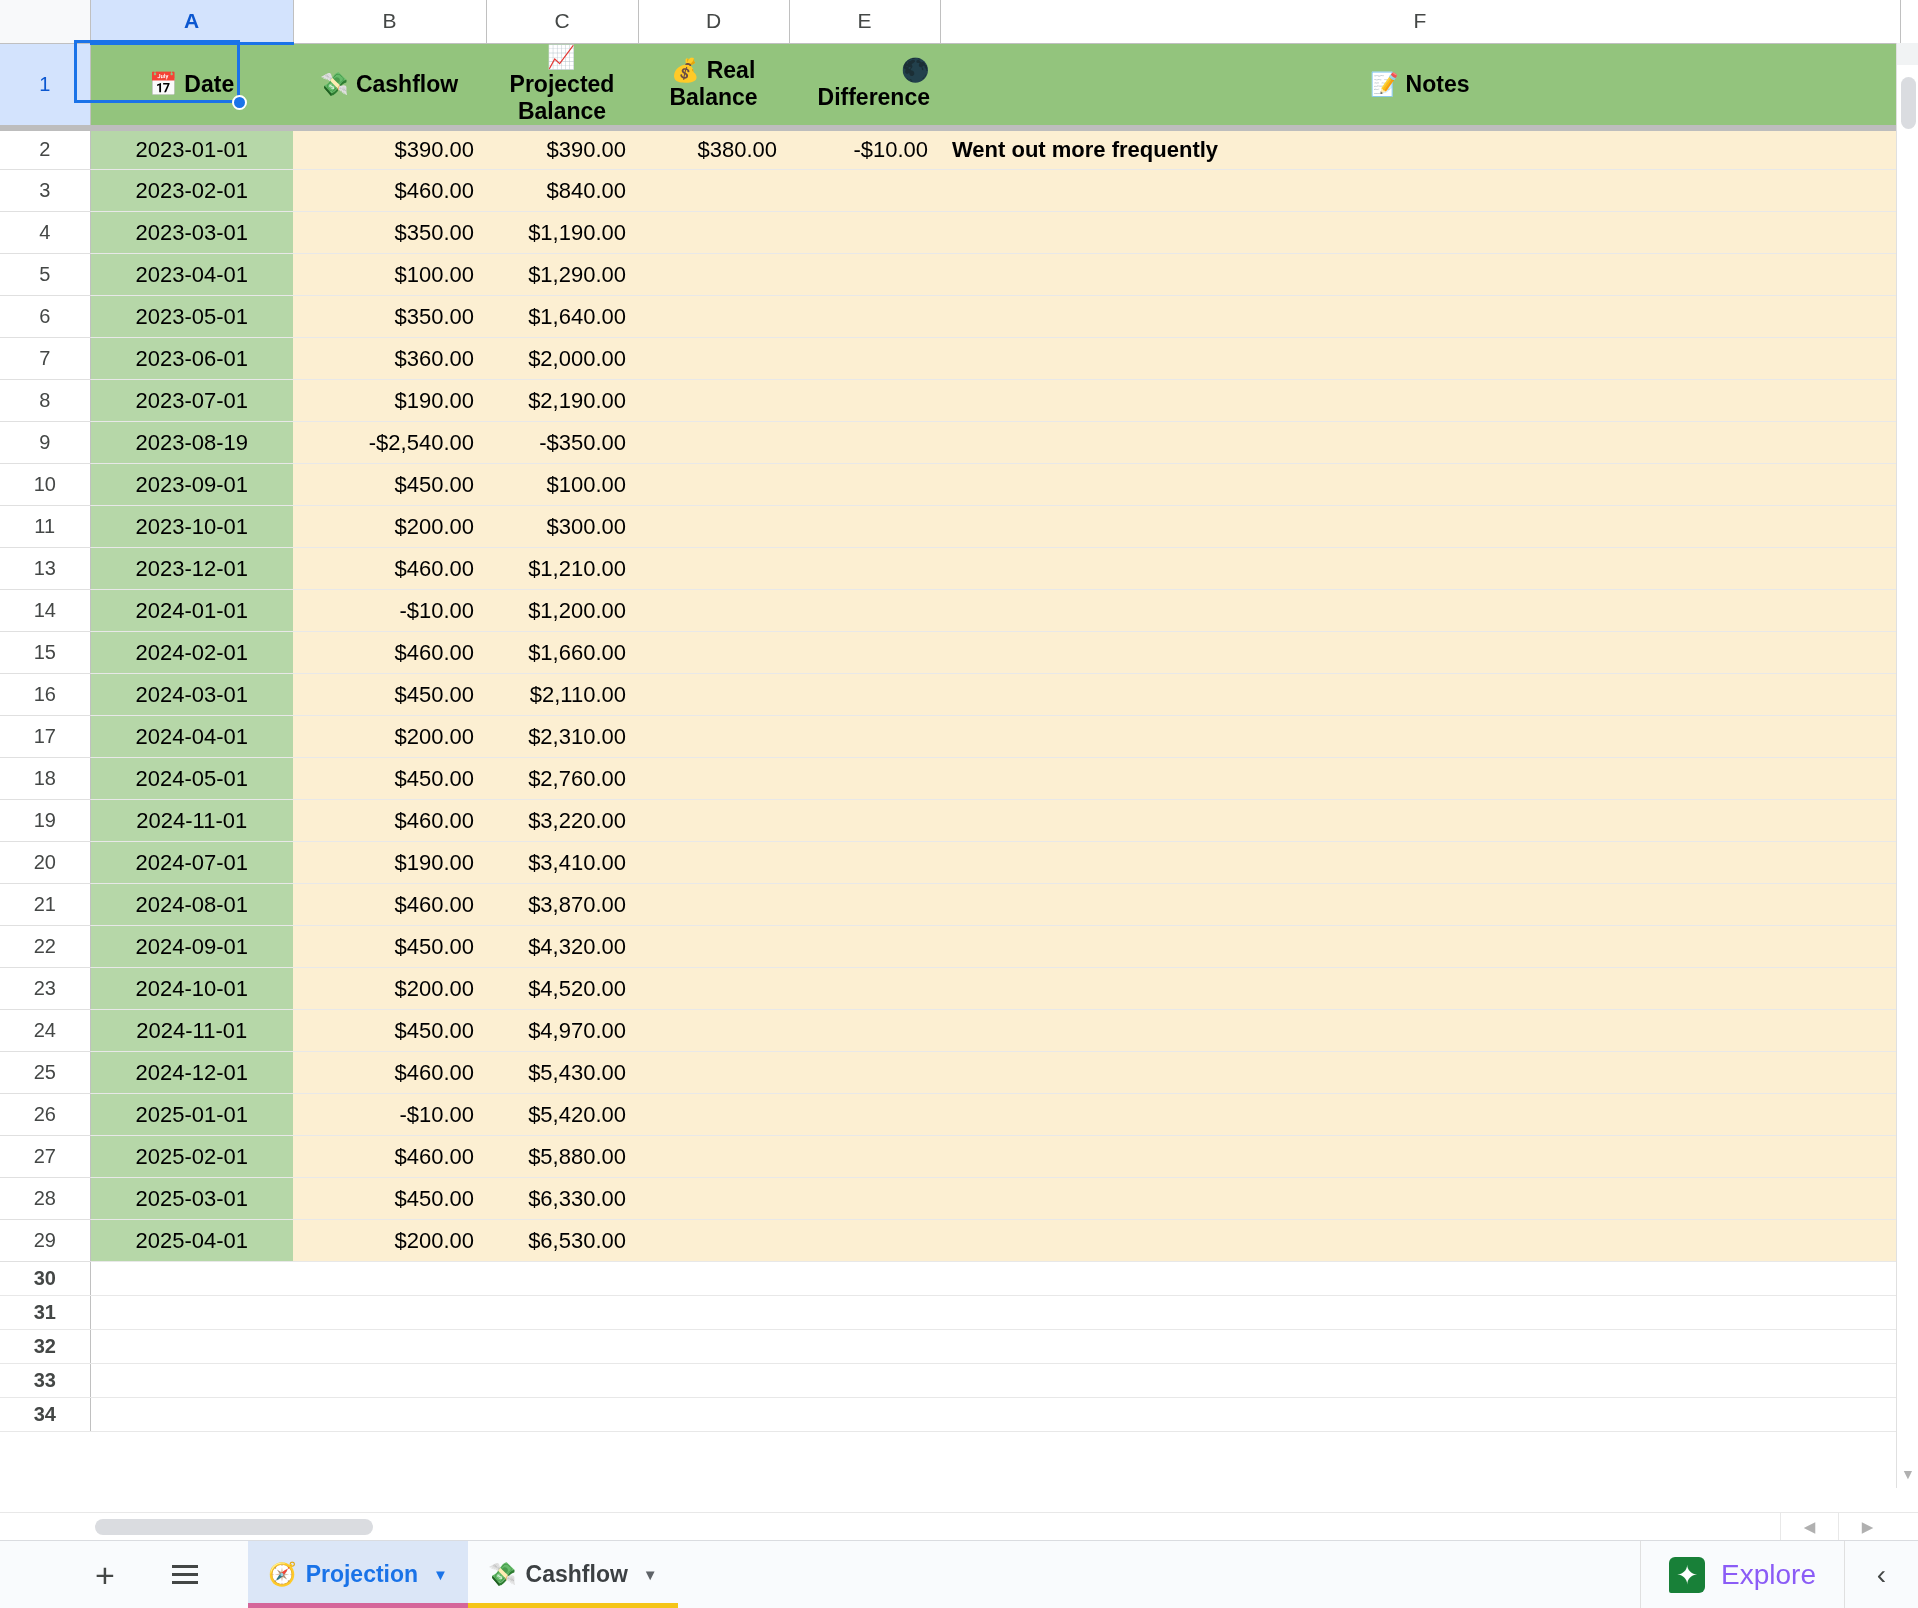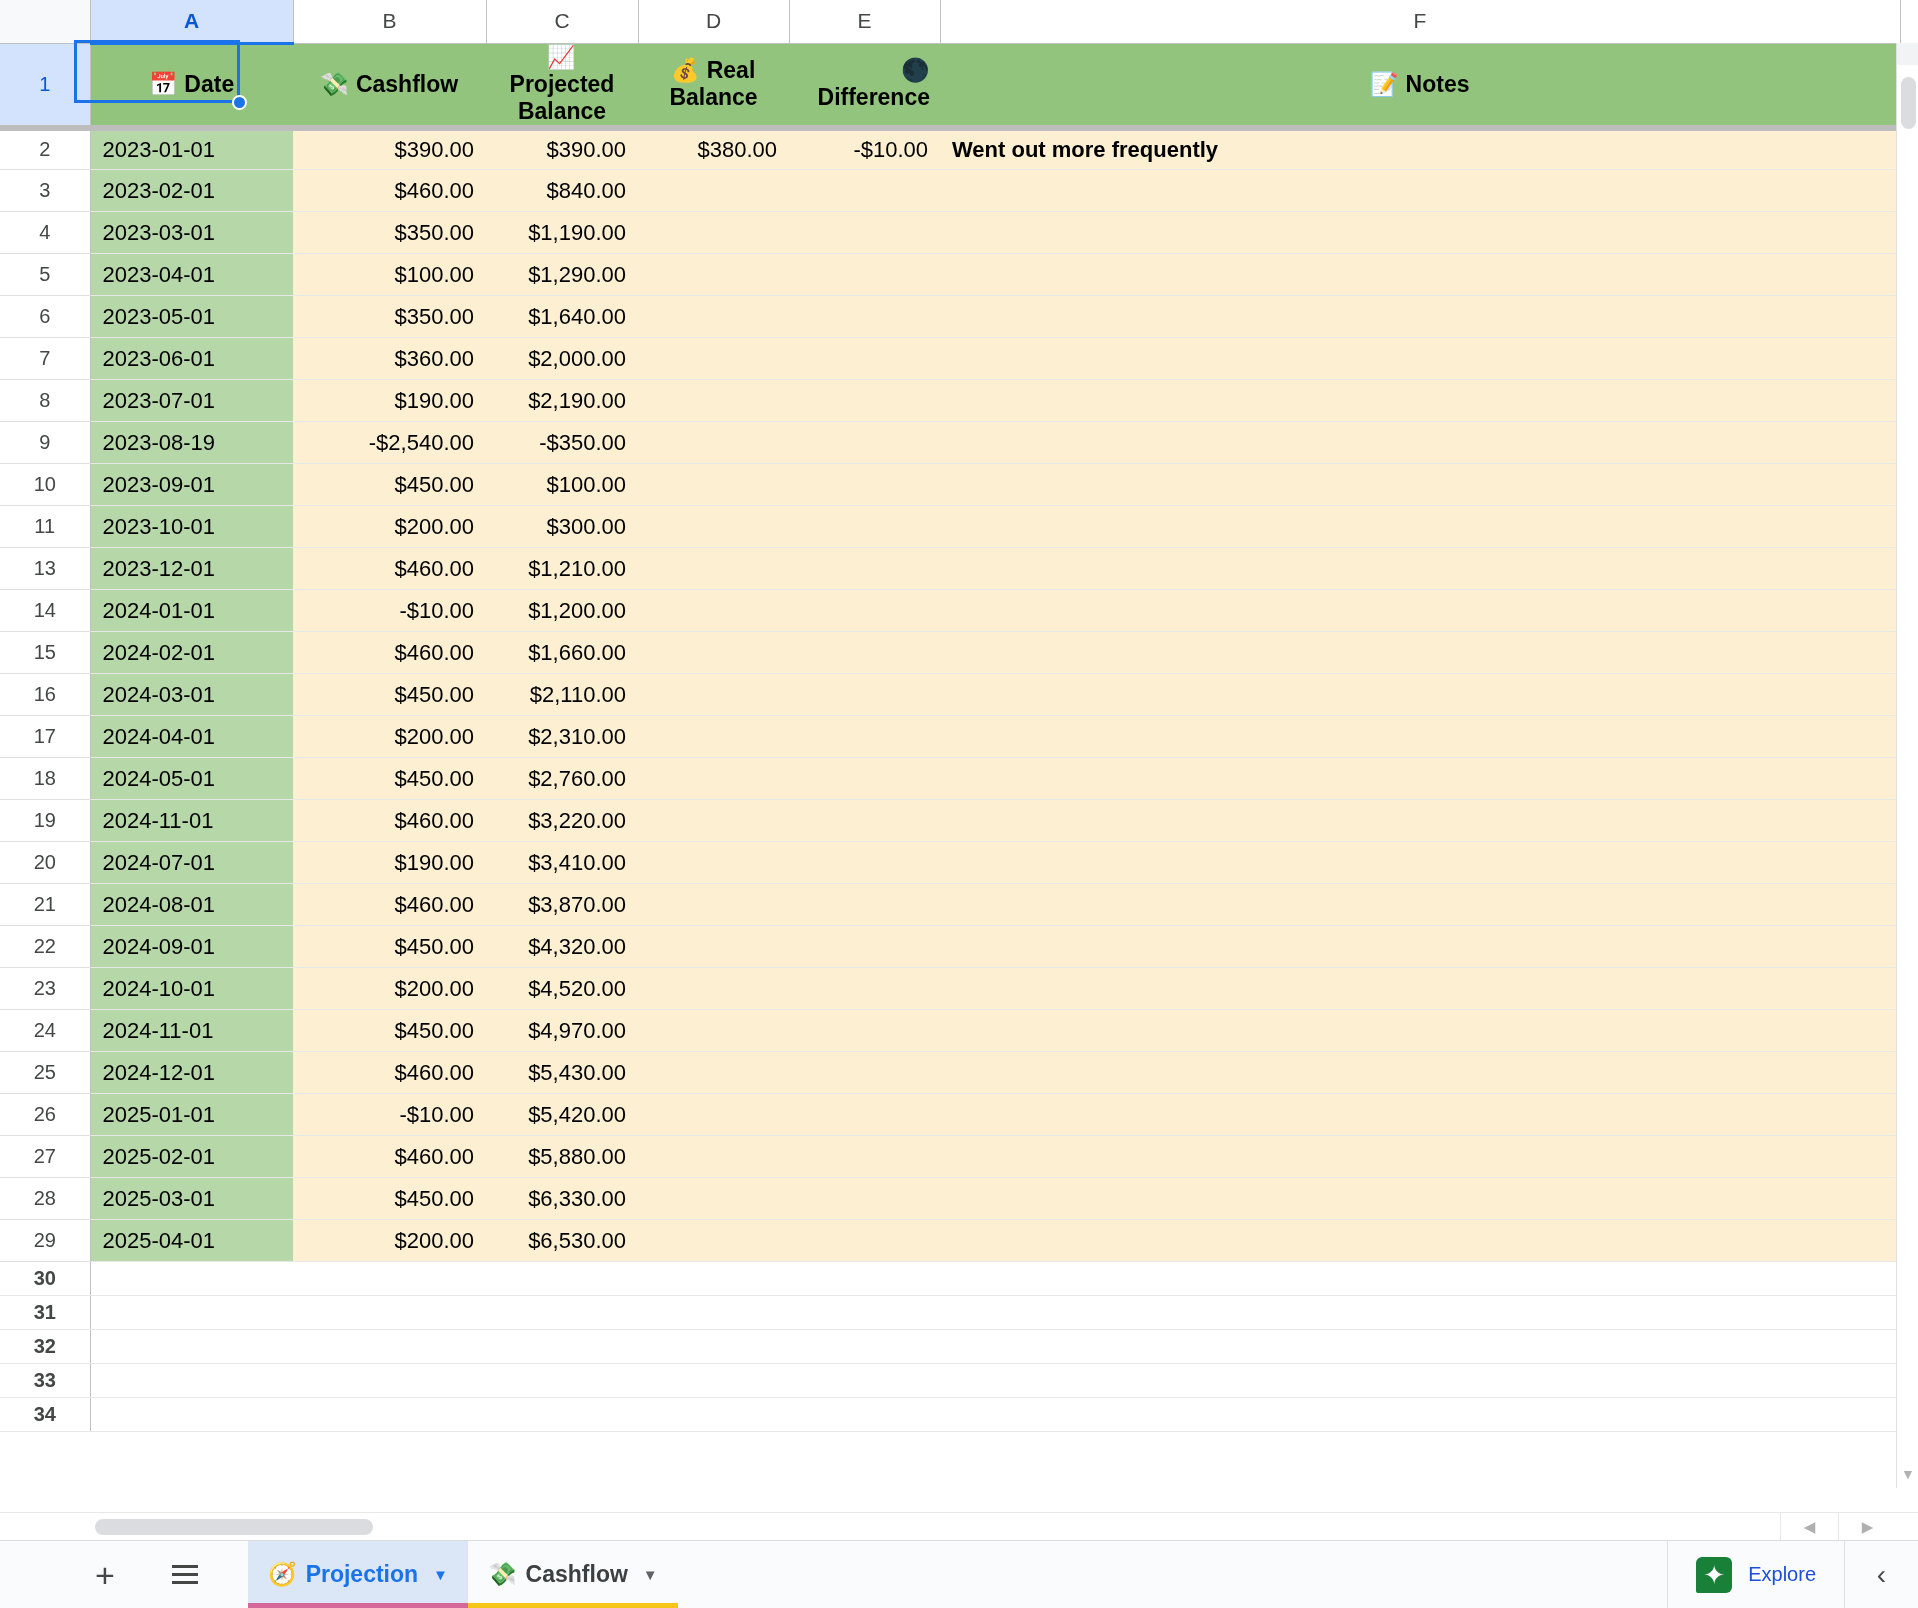--- a/index.html
+++ b/index.html
@@ -81,21 +81,21 @@
   
   tr.datarow td.cell {
     height: 42px;
     font-size: 22px;
     color: #000;
     border-bottom: 1px solid #e8e8e8;
     vertical-align: middle;
     padding: 0 12px;
     white-space: nowrap;
   }
-  td.c-date  { background: #b6d7a8; text-align: left; }
+  td.c-date  { background: #b6d7a8; text-align: center; }
   td.c-money { background: #fcefd2; text-align: right; }
   td.c-note  { background: #fcefd2; text-align: left; padding-left: 16px; font-weight: bold; }
 
   
   tr.emptyrow td {
     height: 34px;
     background: #ffffff;
     border-bottom: 1px solid #e8e8e8;
     font-weight: bold;
   }
@@ -211,21 +211,21 @@
     cursor: pointer;
   }
   .explore-ic {
     width: 36px; height: 36px;
     background: #188038;
     border-radius: 6px 6px 6px 2px;
     position: relative;
     display: flex; align-items: center; justify-content: center;
     color: #fff; font-size: 26px; line-height: 1;
   }
-  .explore-lbl { font-size: 20px; color: #1d4ed8; }
+  .explore-lbl { font-size: 28px; color: #8b5cf6; }
   .collapse {
     display: flex; align-items: center; justify-content: center;
     width: 74px;
     border-left: 1px solid #e0e0e0;
     font-size: 28px; color: #444746;
     cursor: pointer;
   }
 </style>
 </head>
 <body>

